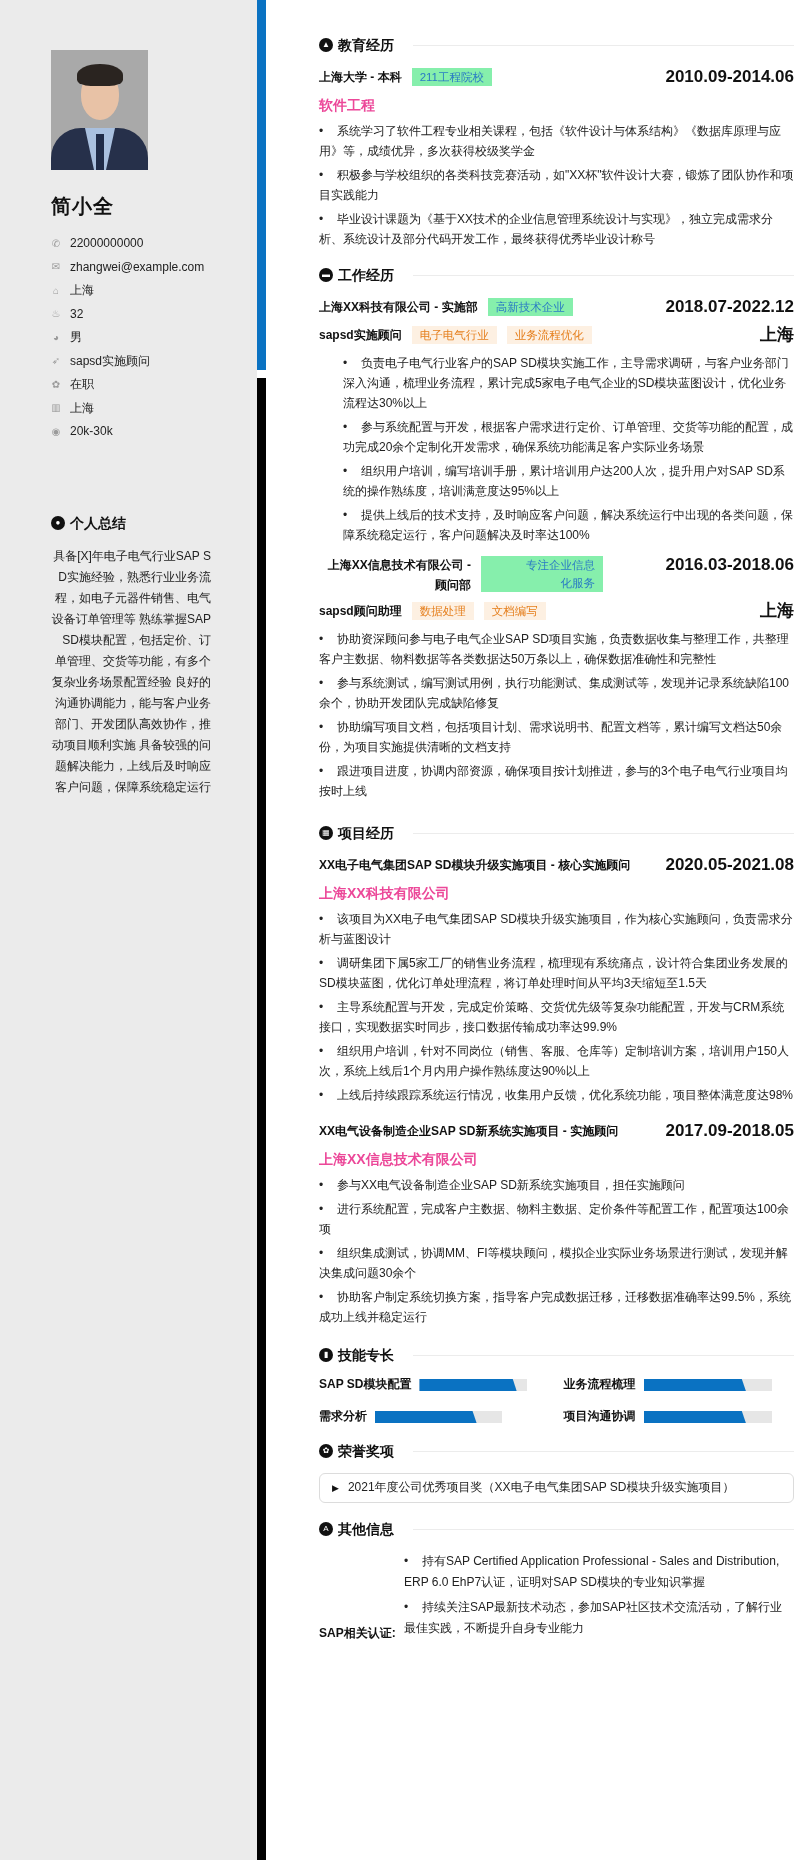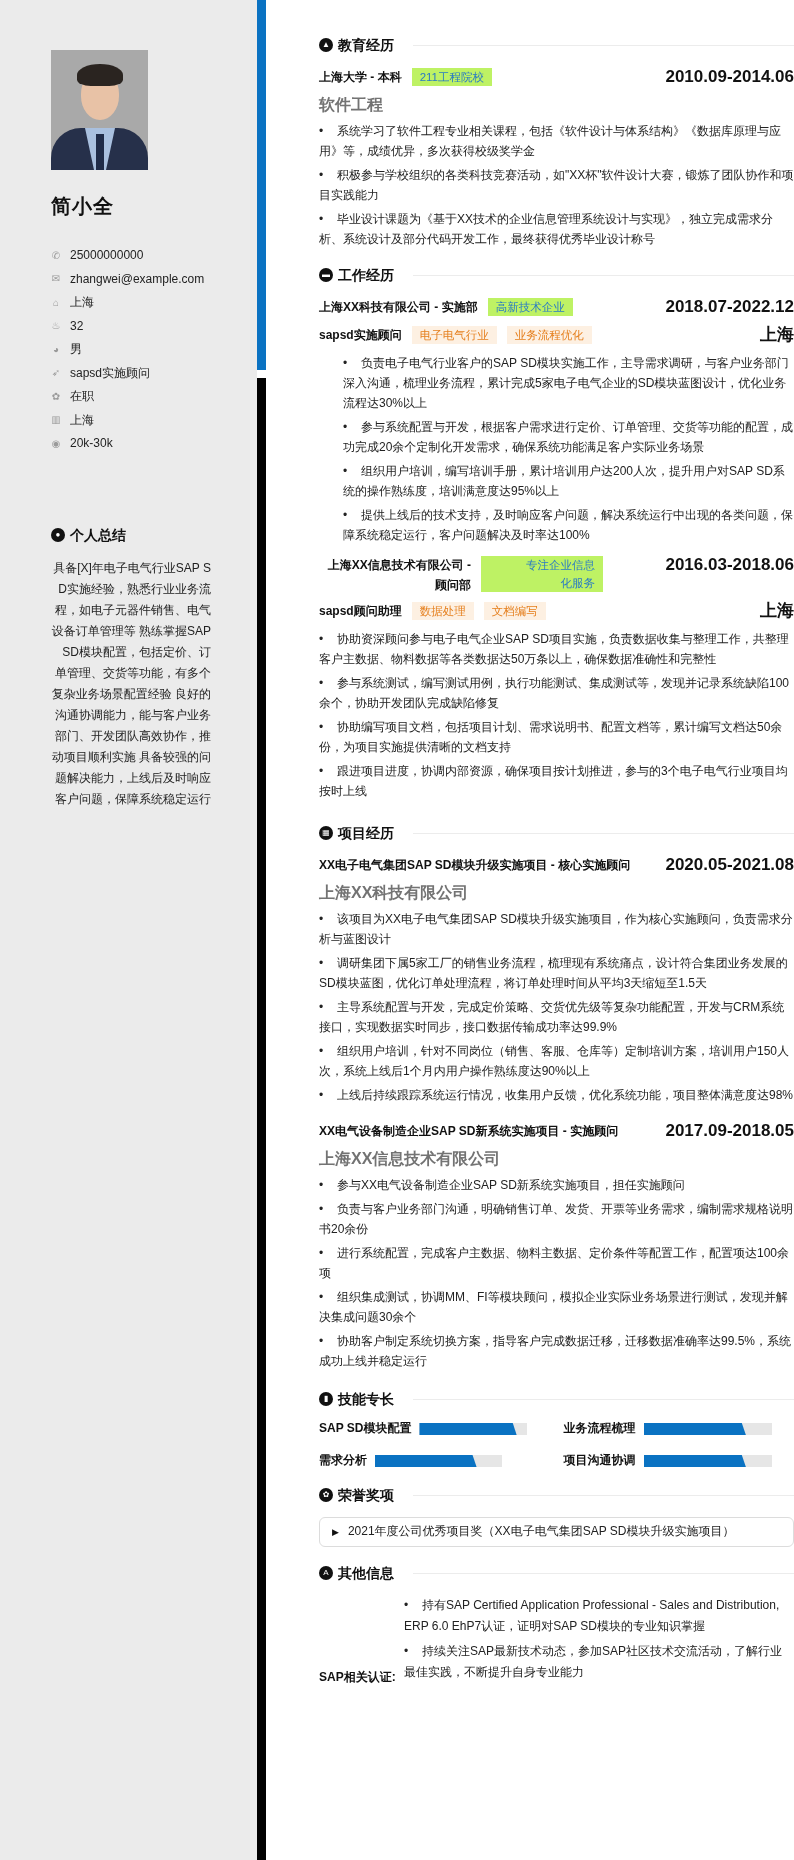--- a/index.html
+++ b/index.html
@@ -26,21 +26,21 @@
   .photo {
     width: 97px; height: 120px; background: #a9a9a9;
     position: relative; overflow: hidden; margin-bottom: 20px;
   }
   .photo .face { position: absolute; left: 30px; top: 22px; width: 38px; height: 48px; background: #e8c2a6; border-radius: 45% 45% 50% 50%; }
   .photo .hair { position: absolute; left: 26px; top: 14px; width: 46px; height: 22px; background: #2a2420; border-radius: 50% 50% 30% 30%; }
   .photo .suit { position: absolute; left: 0; top: 78px; width: 97px; height: 42px; background: #26304a; border-radius: 30px 30px 0 0; }
   .photo .shirt { position: absolute; left: 34px; top: 78px; width: 30px; height: 42px; background: #a9c0df; clip-path: polygon(0 0, 100% 0, 70% 100%, 30% 100%); }
   .photo .tie { position: absolute; left: 45px; top: 84px; width: 8px; height: 36px; background: #1f2b48; }
 
-  .name { font-size: 20px; font-weight: bold; color: #111; margin-bottom: 22px; letter-spacing: 1px; }
+  .name { font-size: 20px; font-weight: bold; color: #111; margin-bottom: 10px; letter-spacing: 1px; }
   .info-list { list-style: none; }
   .info-item { display: flex; align-items: center; height: 23.5px; font-size: 12px; color: #222; }
   .info-icon { width: 10px; height: 10px; margin-right: 9px; color: #9a9a9a; font-size: 10px; line-height: 10px; display: inline-flex; align-items: center; justify-content: center; }
 
   .summary { margin-top: 68px; }
   .summary-title { display: flex; align-items: center; font-size: 14px; font-weight: bold; color: #111; margin-bottom: 12px; }
   .circle-icon {
     width: 14px; height: 14px; border-radius: 50%; background: #111; color: #fff;
     display: inline-flex; align-items: center; justify-content: center;
     font-size: 8px; line-height: 8px; margin-right: 5px;
@@ -54,23 +54,23 @@
   .section-header .line { flex: 1; height: 1px; background: #ececec; }
 
   .entry { margin-bottom: 10px; }
   .entry-row { display: flex; justify-content: space-between; align-items: flex-start; min-height: 22px; }
   .entry-left { display: flex; align-items: flex-start; flex-wrap: nowrap; text-align: right; }
   .entry-title { font-weight: bold; font-size: 12px; color: #111; line-height: 20px; }
   .entry-date { font-weight: bold; font-size: 17px; color: #111; white-space: nowrap; line-height: 20px; }
   .tag {
     display: inline-block; font-size: 11.5px; padding: 0 8px; line-height: 18px; margin-left: 10px; margin-top: 1px;
   }
-  .tag.blue { background: #bef264; color: #2a7bc4; }
+  .tag.blue { background: #86efac; color: #2a7bc4; }
   .tag.orange { background: #fdf0e2; color: #e57f1d; }
-  .subline { font-weight: bold; font-size: 16px; color: #737373; margin: 6px 0 6px; line-height: 20px; }
+  .subline { font-weight: bold; font-size: 14px; color: #ec4899; margin: 6px 0 6px; line-height: 20px; }
   .bullets { list-style: none; }
   .bullets li { font-size: 12px; line-height: 20px; color: #222; margin-bottom: 4px; word-break: break-all; }
   .bullets li .dot { display: inline-block; width: 18px; }
 
   .skills { display: grid; grid-template-columns: 1fr 1fr; column-gap: 14px; row-gap: 16px; margin: 4px 0 12px; }
   .skill { display: flex; align-items: center; height: 16px; }
   .skill-name { font-size: 12px; font-weight: bold; color: #111; white-space: nowrap; margin-right: 8px; }
   .skill-track { height: 12px; background: #e6e6e6; position: relative; }
   .skill-fill { position: absolute; left: 0; top: 0; height: 12px; background: #0a72c2; clip-path: polygon(0 0, 96% 0, 100% 100%, 0 100%); }
 
@@ -94,21 +94,21 @@
       <div class="suit"></div>
       <div class="shirt"></div>
       <div class="tie"></div>
       <div class="face"></div>
       <div class="hair"></div>
     </div>
     <div class="name">简小全</div>
     <ul class="info-list">
       <li class="info-item">
           <span class="info-icon">✆</span>
-          <span>25000000000</span>
+          <span>22000000000</span>
         </li>
       <li class="info-item">
           <span class="info-icon">✉</span>
           <span>zhangwei@example.com</span>
         </li>
       <li class="info-item">
           <span class="info-icon">⌂</span>
           <span>上海</span>
         </li>
       <li class="info-item">
@@ -255,21 +255,20 @@
       </div>
 
       <div class="entry" style="margin-top:16px;">
         <div class="entry-row">
           <span class="entry-title">XX电气设备制造企业SAP SD新系统实施项目 - 实施顾问</span>
           <span class="entry-date">2017.09-2018.05</span>
         </div>
         <div class="subline">上海XX信息技术有限公司</div>
         <ul class="bullets">
           <li><span class="dot">•</span><span>参与XX电气设备制造企业SAP SD新系统实施项目，担任实施顾问</span></li>
-          <li><span class="dot">•</span><span>负责与客户业务部门沟通，明确销售订单、发货、开票等业务需求，编制需求规格说明书20余份</span></li>
           <li><span class="dot">•</span><span>进行系统配置，完成客户主数据、物料主数据、定价条件等配置工作，配置项达100余项</span></li>
           <li><span class="dot">•</span><span>组织集成测试，协调MM、FI等模块顾问，模拟企业实际业务场景进行测试，发现并解决集成问题30余个</span></li>
           <li><span class="dot">•</span><span>协助客户制定系统切换方案，指导客户完成数据迁移，迁移数据准确率达99.5%，系统成功上线并稳定运行</span></li>
         </ul>
       </div>
     </section>
 
     <section class="section" style="margin-top:16px;">
       <div class="section-header">
         <span class="circle-icon">▮</span>

